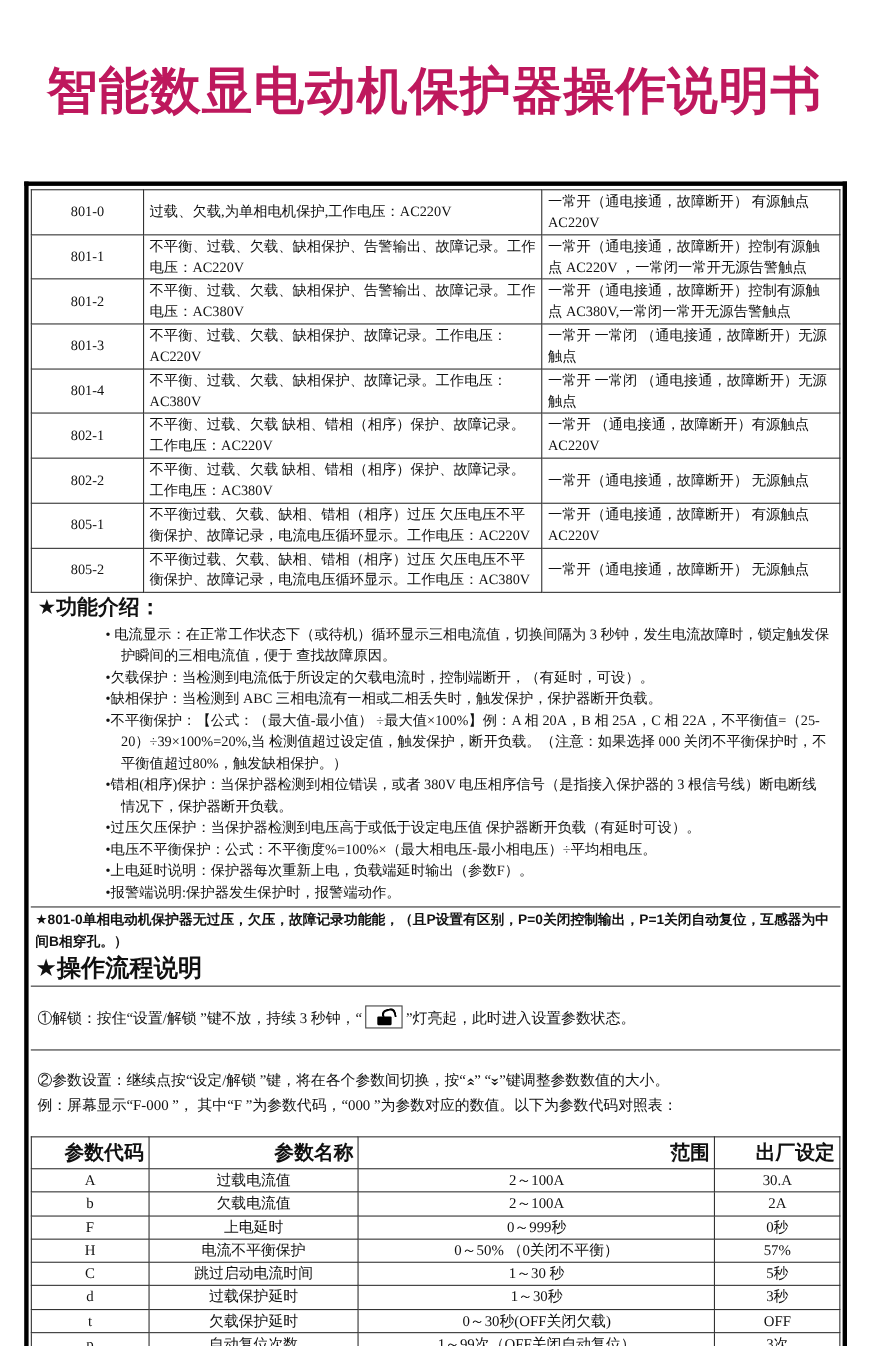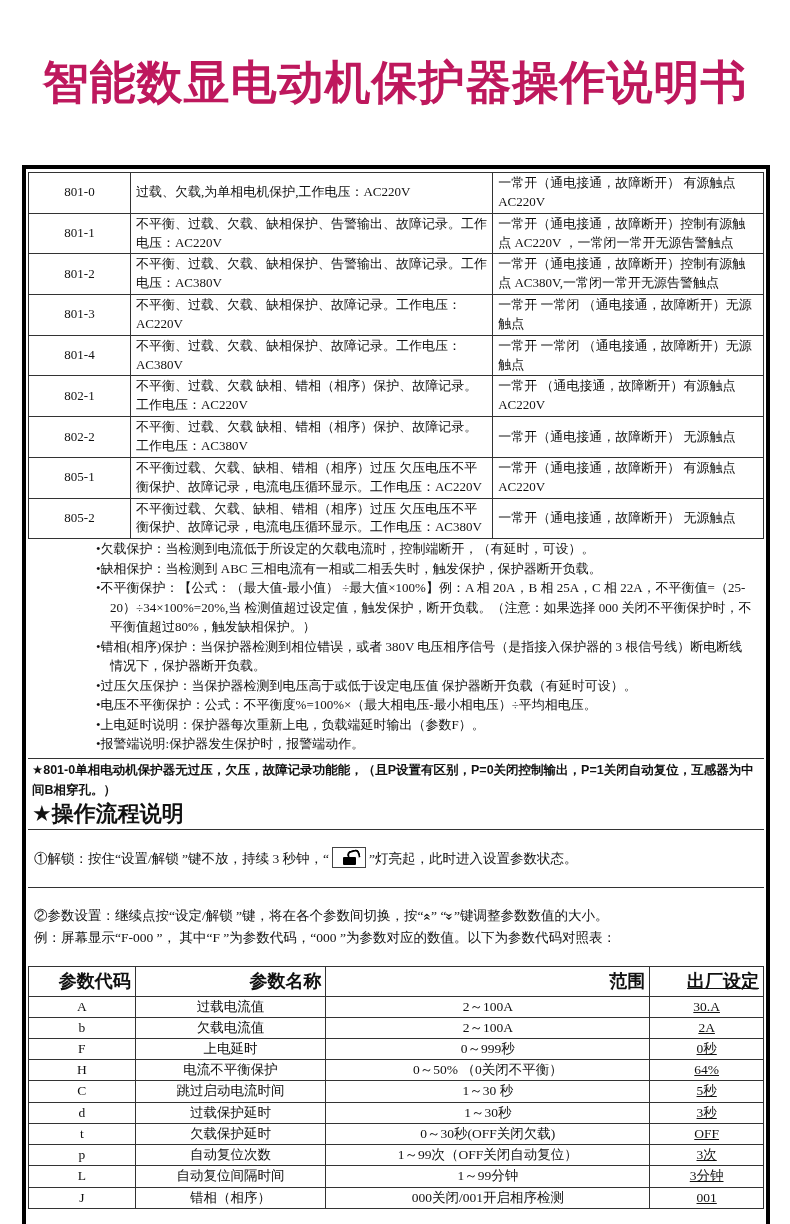--- a/index.html
+++ b/index.html
@@ -53,21 +53,21 @@
   .keyglyph{display:inline-block;transform:rotate(90deg);font-weight:bold;font-size:15px;vertical-align:-1px;}
   .params-table{font-size:13.5px;line-height:1.35;}
   .params-table th{
     font-family:"Liberation Sans","DejaVu Sans",sans-serif;font-weight:bold;
     font-size:18px;padding:2px 4px;text-align:right;
   }
   .params-table td{text-align:center;padding:1px 4px;}
   .params-table .p-code{width:14%;}
   .params-table .p-name{width:26%;}
   .params-table .p-range{width:45%;}
-  .params-table .p-default{width:15%;text-decoration:underline;}
+  .params-table .p-default{width:15%;}
 </style>
 </head>
 <body>
 
 <h1 class="title">智能数显电动机保护器操作说明书</h1>
 
 <div class="frame">
 
   <table class="models-table">
     <tbody>
@@ -122,29 +122,31 @@
 
         <tr>
           <td class="c-code">805-2</td>
           <td class="c-desc">不平衡过载、欠载、缺相、错相（相序）过压 欠压电压不平衡保护、故障记录，电流电压循环显示。工作电压：AC380V</td>
           <td class="c-contact">一常开（通电接通，故障断开） 无源触点</td>
         </tr>
       </tbody>
   </table>
 
   <div class="sec">
+    <div class="h1x">★功能介绍：</div>
     <div class="bullets">
 
+        <p>• 电流显示：在正常工作状态下（或待机）循环显示三相电流值，切换间隔为 3 秒钟，发生电流故障时，锁定触发保护瞬间的三相电流值，便于 查找故障原因。</p>
 
 
         <p>•欠载保护：当检测到电流低于所设定的欠载电流时，控制端断开，（有延时，可设）。</p>
 
         <p>•缺相保护：当检测到 ABC 三相电流有一相或二相丢失时，触发保护，保护器断开负载。</p>
 
-        <p>•不平衡保护：【公式：（最大值-最小值） ÷最大值×100%】例：A 相 20A，B 相 25A，C 相 22A，不平衡值=（25-20）÷34×100%=20%,当 检测值超过设定值，触发保护，断开负载。（注意：如果选择 000 关闭不平衡保护时，不平衡值超过80%，触发缺相保护。）</p>
+        <p>•不平衡保护：【公式：（最大值-最小值） ÷最大值×100%】例：A 相 20A，B 相 25A，C 相 22A，不平衡值=（25-20）÷39×100%=20%,当 检测值超过设定值，触发保护，断开负载。（注意：如果选择 000 关闭不平衡保护时，不平衡值超过80%，触发缺相保护。）</p>
 
         <p>•错相(相序)保护：当保护器检测到相位错误，或者 380V 电压相序信号（是指接入保护器的 3 根信号线）断电断线情况下，保护器断开负载。</p>
 
         <p>•过压欠压保护：当保护器检测到电压高于或低于设定电压值 保护器断开负载（有延时可设）。</p>
 
         <p>•电压不平衡保护：公式：不平衡度%=100%×（最大相电压-最小相电压）÷平均相电压。</p>
 
         <p>•上电延时说明：保护器每次重新上电，负载端延时输出（参数F）。</p>
 
         <p>•报警端说明:保护器发生保护时，报警端动作。</p>
@@ -193,21 +195,21 @@
           <td class="p-code">F</td>
           <td class="p-name">上电延时</td>
           <td class="p-range">0～999秒</td>
           <td class="p-default">0秒</td>
         </tr>
 
         <tr>
           <td class="p-code">H</td>
           <td class="p-name">电流不平衡保护</td>
           <td class="p-range">0～50%  （0关闭不平衡）</td>
-          <td class="p-default">64%</td>
+          <td class="p-default">57%</td>
         </tr>
 
         <tr>
           <td class="p-code">C</td>
           <td class="p-name">跳过启动电流时间</td>
           <td class="p-range">1～30 秒</td>
           <td class="p-default">5秒</td>
         </tr>
 
         <tr>

